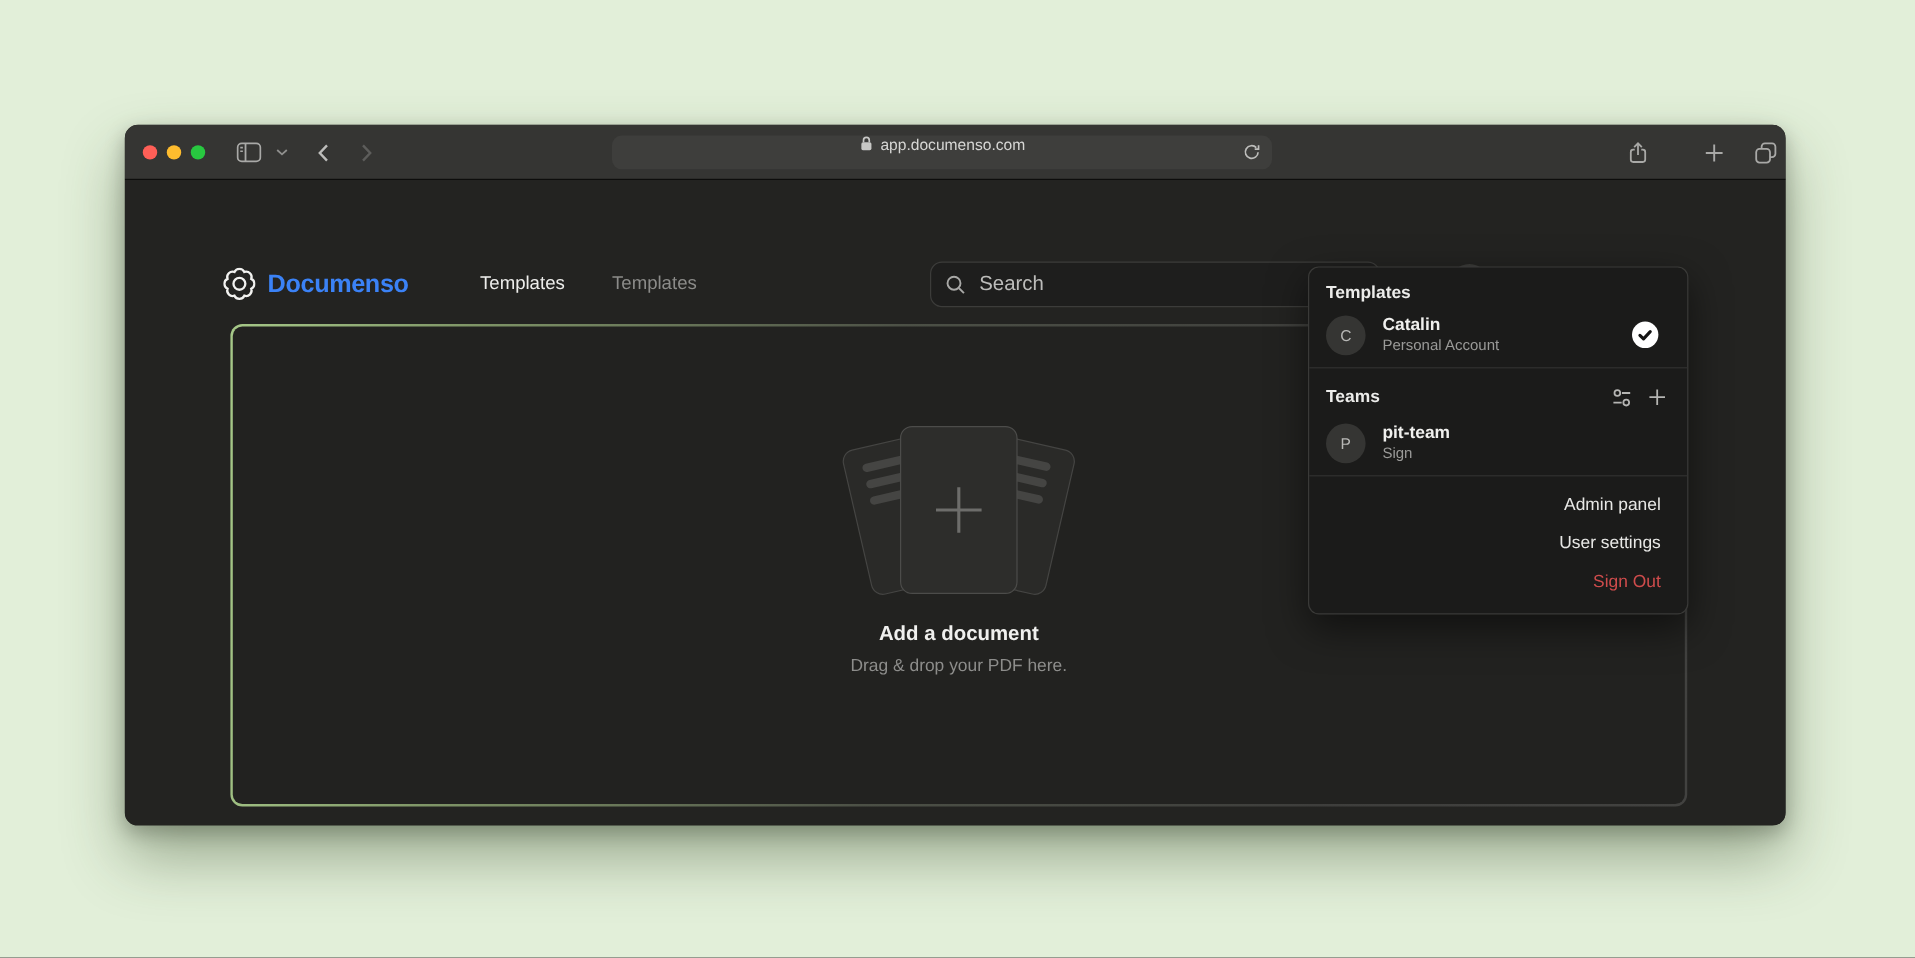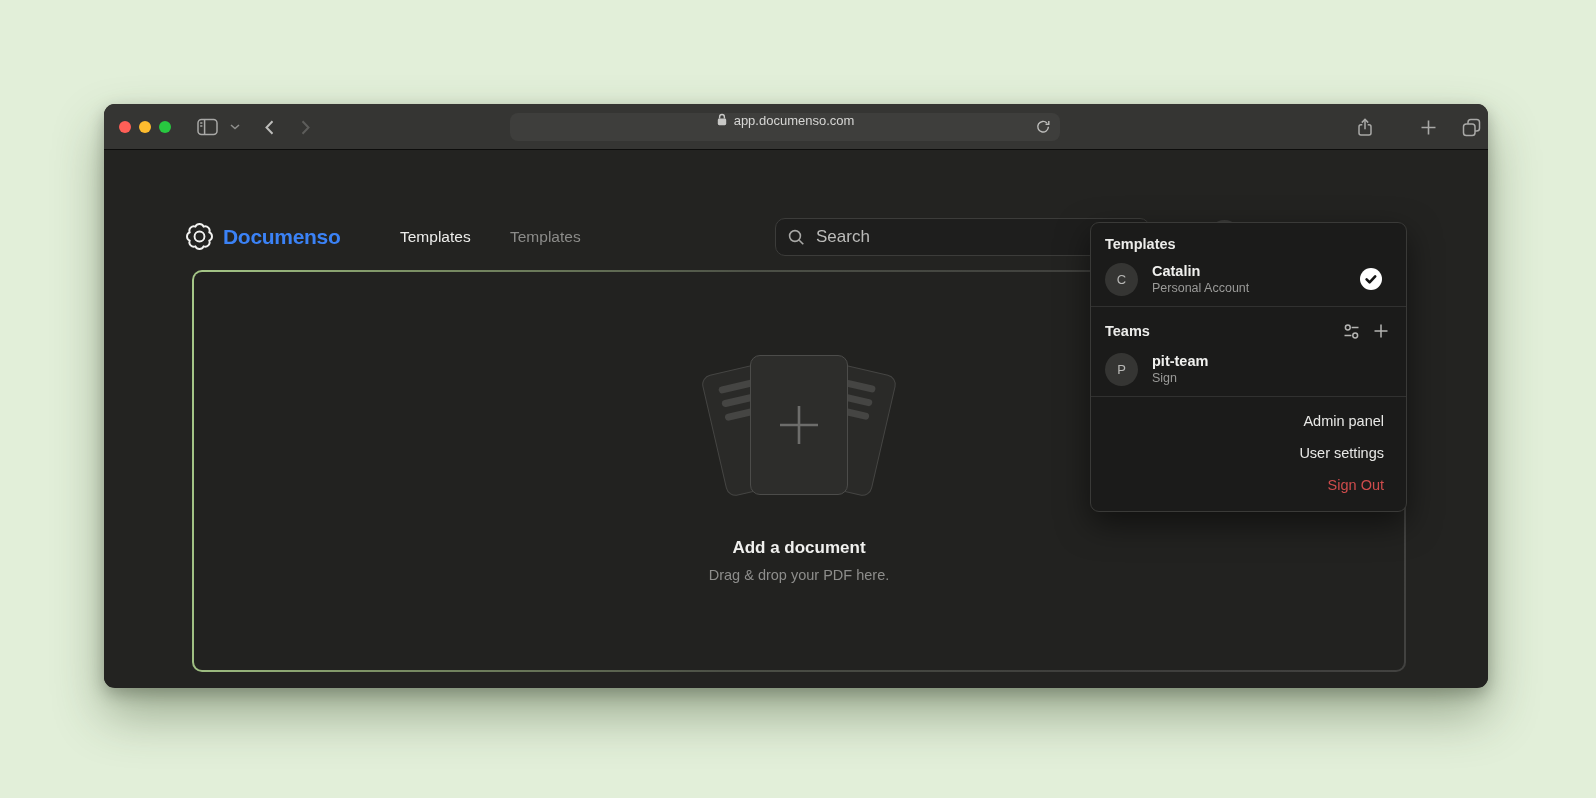--- a/index.html
+++ b/index.html
@@ -56,21 +56,21 @@
   .dropzone-inner{width:100%;height:100%;border-radius:8px;background:#222220;
     display:flex;flex-direction:column;align-items:center}
   .stack{position:relative;width:220px;height:150px;margin-top:80px}
   .card{position:absolute;border-radius:10px;background:#2a2a28;border:1px solid #454543;padding:13px 14px}
   .card.side{width:92px;height:124px;top:13px}
   .card.left{left:24px;transform:rotate(-13deg)}
   .card.right{right:24px;transform:rotate(13deg)}
   .card .bar{height:7px;border-radius:3.5px;background:#454543;margin-bottom:7px}
   .card.center{left:61px;top:3px;width:98px;height:140px;background:#2d2d2b;border-color:#4c4c4a;
     display:flex;align-items:center;justify-content:center;z-index:2}
-  .es-title{margin-top:36px;font-size:17px;font-weight:bold;color:#f0f0ee}
+  .es-title{margin-top:16px;font-size:17px;font-weight:bold;color:#f0f0ee}
   .es-sub{margin-top:9px;font-size:14.5px;color:#8d8d8b}
 
   
   .dropdown{position:absolute;left:986px;top:72px;width:317px;background:var(--dropdown-bg);
     border:1px solid #3a3a38;border-radius:9px;box-shadow:0 12px 32px rgba(0,0,0,.5);z-index:30}
   .dd-sec{padding:13px 14px 10px}
   .dd-heading{font-size:14.5px;font-weight:bold;color:#ececea}
   .dd-head-row{display:flex;align-items:center}
   .dd-head-row .spacer{flex:1}
   .icon-btn{background:none;border:none;color:#b5b5b3;display:flex;align-items:center;justify-content:center;

